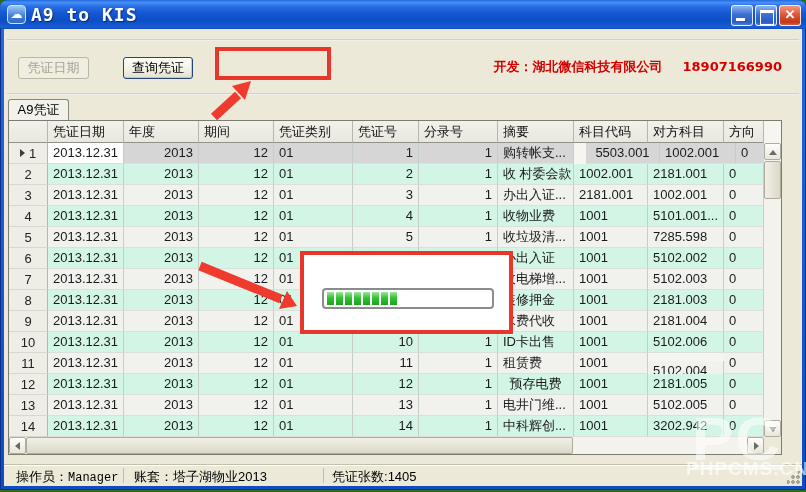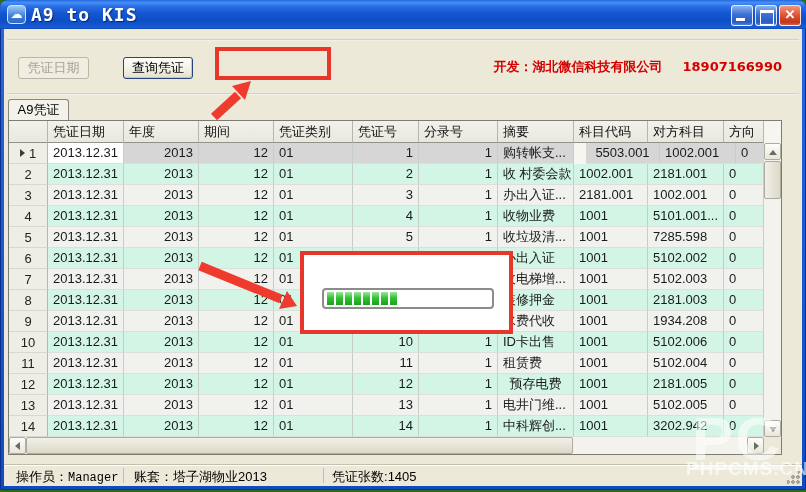--- a/index.html
+++ b/index.html
@@ -276,21 +276,21 @@
           <div class="tr">
             <div class="gutcell">9</div>
             <div class="td" style="width: 76px; text-align: left;">2013.12.31</div>
             <div class="td" style="width: 75px; text-align: right;">2013</div>
             <div class="td" style="width: 75px; text-align: right;">12</div>
             <div class="td" style="width: 79px; text-align: left;">01</div>
             <div class="td" style="width: 66px; text-align: right;">9</div>
             <div class="td" style="width: 79px; text-align: right;">1</div>
             <div class="td" style="width: 76px; text-align: left;">水费代收</div>
             <div class="td" style="width: 74px; text-align: left;">1001</div>
-            <div class="td" style="width: 76px; text-align: left;">1934.208</div>
+            <div class="td" style="width: 76px; text-align: left;">2181.004</div>
             <div class="td" style="width: 40px; text-align: left;">0</div>
           </div>
           <div class="tr alt">
             <div class="gutcell">10</div>
             <div class="td" style="width: 76px; text-align: left;">2013.12.31</div>
             <div class="td" style="width: 75px; text-align: right;">2013</div>
             <div class="td" style="width: 75px; text-align: right;">12</div>
             <div class="td" style="width: 79px; text-align: left;">01</div>
             <div class="td" style="width: 66px; text-align: right;">10</div>
             <div class="td" style="width: 79px; text-align: right;">1</div>
@@ -302,21 +302,21 @@
           <div class="tr">
             <div class="gutcell">11</div>
             <div class="td" style="width: 76px; text-align: left;">2013.12.31</div>
             <div class="td" style="width: 75px; text-align: right;">2013</div>
             <div class="td" style="width: 75px; text-align: right;">12</div>
             <div class="td" style="width: 79px; text-align: left;">01</div>
             <div class="td" style="width: 66px; text-align: right;">11</div>
             <div class="td" style="width: 79px; text-align: right;">1</div>
             <div class="td" style="width: 76px; text-align: left;">租赁费</div>
             <div class="td" style="width: 74px; text-align: left;">1001</div>
-            <div class="td" style="width: 76px; text-align: left;">5102.004</div>
+            <div class="td" style="width: 76px; text-align: left; margin-top: 8px;">5102.004</div>
             <div class="td" style="width: 40px; text-align: left;">0</div>
           </div>
           <div class="tr alt">
             <div class="gutcell">12</div>
             <div class="td" style="width: 76px; text-align: left;">2013.12.31</div>
             <div class="td" style="width: 75px; text-align: right;">2013</div>
             <div class="td" style="width: 75px; text-align: right;">12</div>
             <div class="td" style="width: 79px; text-align: left;">01</div>
             <div class="td" style="width: 66px; text-align: right;">12</div>
             <div class="td" style="width: 79px; text-align: right;">1</div>

